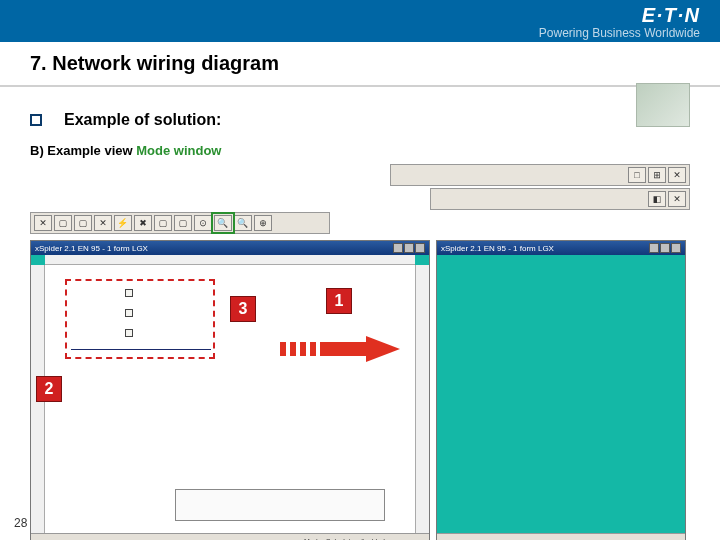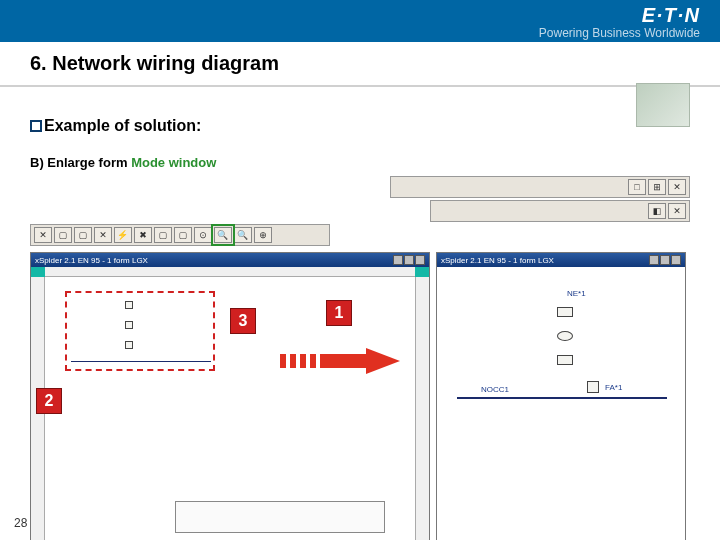--- a/index.html
+++ b/index.html
@@ -4,21 +4,21 @@
 <style>
   * { box-sizing: border-box; margin: 0; padding: 0; }
   body { width: 720px; height: 540px; background: #fff; font-family: Arial, sans-serif; position: relative; overflow: hidden; }
   .top-bar { height: 42px; background: #0066a4; position: relative; }
   .logo { position: absolute; right: 20px; top: 4px; color: #fff; font-weight: bold; font-size: 20px; letter-spacing: 1px; font-style: italic; }
   .logo-sub { position: absolute; right: 20px; top: 26px; color: #c0d8e8; font-size: 12px; }
   .title-row { padding: 10px 30px 6px; }
   .title { font-size: 20px; font-weight: bold; color: #000; }
   .title-underline { height: 2px; background: #d0d0d0; margin: 4px 0 0; }
   .content { padding: 10px 30px; position: relative; }
-  .bullet-row { display: flex; align-items: center; gap: 2px; margin: 20px 0; }
+  .bullet-row { display: flex; align-items: center; gap: 22px; margin: 14px 0; }
   .bullet-sq { width: 12px; height: 12px; border: 2px solid #0a3a6a; }
   .bullet-text { font-size: 16px; font-weight: bold; color: #000; }
   .sub-line { font-size: 13px; font-weight: bold; margin: 8px 0 6px; }
   .green-txt { color: #2a9030; }
   .chip-icon { position: absolute; right: 30px; top: -4px; width: 54px; height: 44px; background: linear-gradient(135deg,#becfbf,#e0e8e0); border: 1px solid #aab8aa; }
 
   .toolbar-area { margin-top: 4px; }
   .tbar { height: 22px; background: #e8e4dc; border: 1px solid #999; display: flex; align-items: center; gap: 2px; padding: 0 3px; margin-bottom: 2px; position: relative; }
   .tbar-r { justify-content: flex-end; width: 300px; margin-left: auto; }
   .tbar-l { width: 300px; }
@@ -56,34 +56,34 @@
 </style>
 </head>
 <body>
 
 <div class="top-bar">
   <div class="logo">E·T·N</div>
   <div class="logo-sub">Powering Business Worldwide</div>
 </div>
 
 <div class="title-row">
-  <div class="title">6. Network wiring diagram</div>
+  <div class="title">7. Network wiring diagram</div>
 </div>
 <div class="title-underline"></div>
 
 <div class="content">
   <div class="chip-icon"></div>
 
   <div class="bullet-row">
     <span class="bullet-sq"></span>
     <span class="bullet-text">Example of solution:</span>
   </div>
 
   <div class="sub-line">
-    <span>B) Enlarge form </span><span class="green-txt">Mode window</span>
+    <span>B) Example view </span><span class="green-txt">Mode window</span>
   </div>
 
   <div class="toolbar-area">
     <div class="tbar tbar-r">
       <span class="tbtn">□</span>
       <span class="tbtn">⊞</span>
       <span class="tbtn">✕</span>
     </div>
     <div class="tbar tbar-r" style="width:260px;">
       <span class="tbtn">◧</span>
@@ -134,30 +134,20 @@
 
     <div class="pane pane-right">
       <div class="pane-titlebar">
         <span>xSpider 2.1 EN  95 - 1 form LGX</span>
         <span class="win-ctrls">
             <span></span>
             <span></span>
             <span></span>
           </span>
       </div>
-      <div class="canvas" style="top:14px;">
-        <span class="tiny-text" style="left:130px; top:22px; color:#1a3a8a; font-size:8px;">NE*1</span>
-        <div class="sym" style="left:120px; top:40px; width:16px; height:10px;"></div>
-        <div class="sym" style="left:120px; top:64px; width:16px; height:10px; border-radius:50%;"></div>
-        <div class="sym" style="left:120px; top:88px; width:16px; height:10px;"></div>
-        <span class="tiny-text" style="left:44px; top:118px; color:#1a3a8a; font-size:8px;">NOCC1</span>
-        <div class="diagram-line" style="left:20px; top:130px; width:210px; height:2px;"></div>
-        <div class="sym" style="left:150px; top:114px; width:12px; height:12px;"></div>
-        <span class="tiny-text" style="left:168px; top:116px; color:#1a3a8a; font-size:8px;">FA*1</span>
-      </div>
       <div class="status-bar"></div>
     </div>
 
     <div class="red-fill-callout" style="left:200px; top:56px;">3</div>
     <div class="red-fill-callout" style="left:296px; top:48px;">1</div>
     <div class="red-fill-callout" style="left:6px; top:136px;">2</div>
 
     <div class="big-arrow" style="left:250px; top:96px;">
       <div class="big-arrow-body"></div>
       <div class="dash-overlay"></div>

